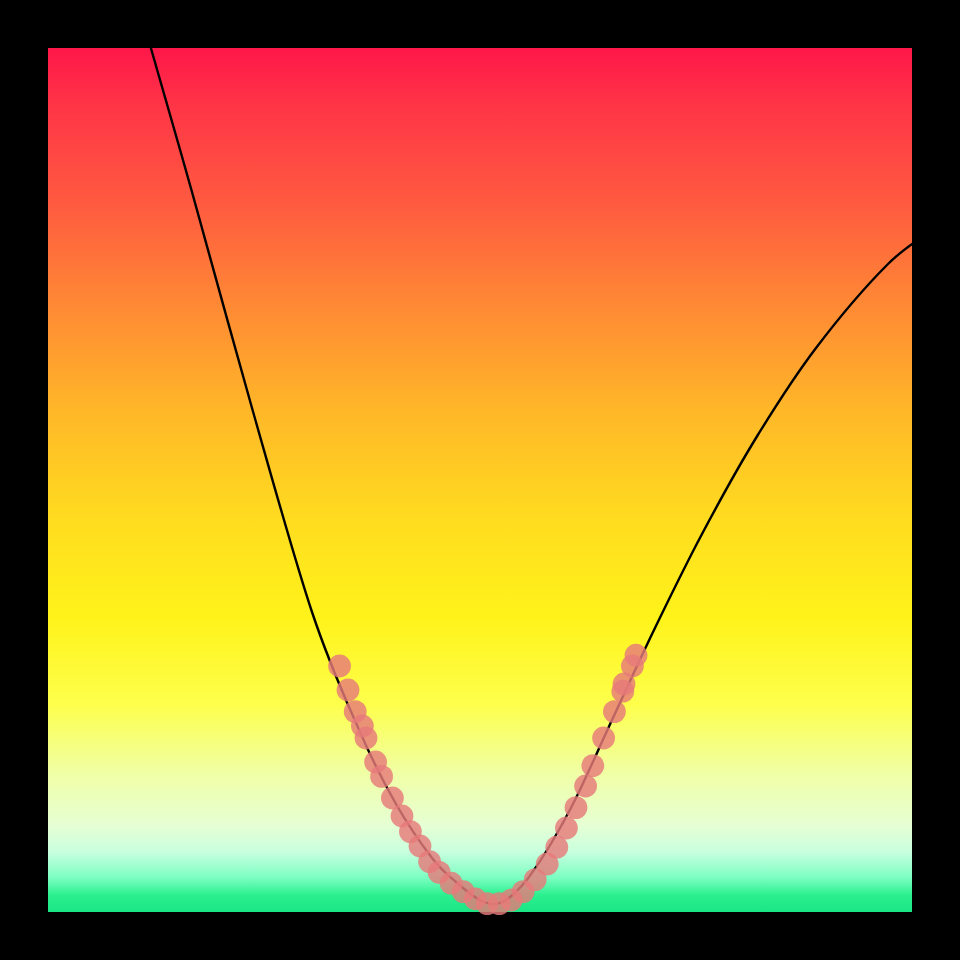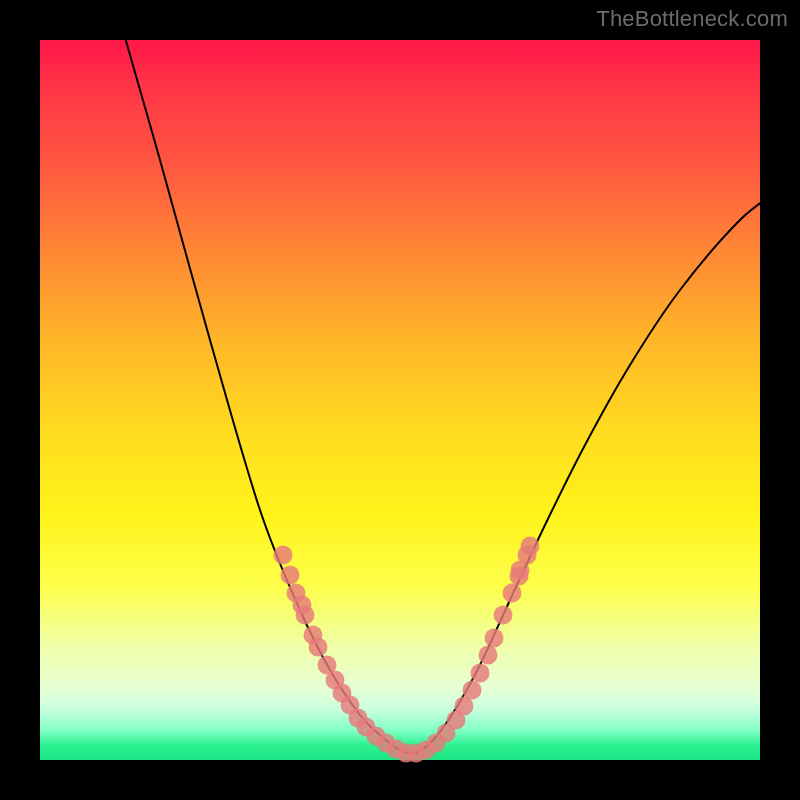--- a/index.html
+++ b/index.html
@@ -103,14 +103,13 @@
           <circle cx="454" cy="598" r="9.5" class="dot"></circle>
           <circle cx="463" cy="575" r="9.5" class="dot"></circle>
           <circle cx="472" cy="553" r="9.5" class="dot"></circle>
           <circle cx="479" cy="536" r="9.5" class="dot"></circle>
           <circle cx="487" cy="515" r="9.5" class="dot"></circle>
           <circle cx="490" cy="506" r="9.5" class="dot"></circle>
           <circle cx="480" cy="530" r="9.5" class="dot"></circle>
         </g>
     </svg>
   </div>
-  <div class="watermark">TheBottleneck.com</div>
 </div>
 
 </body></html>

